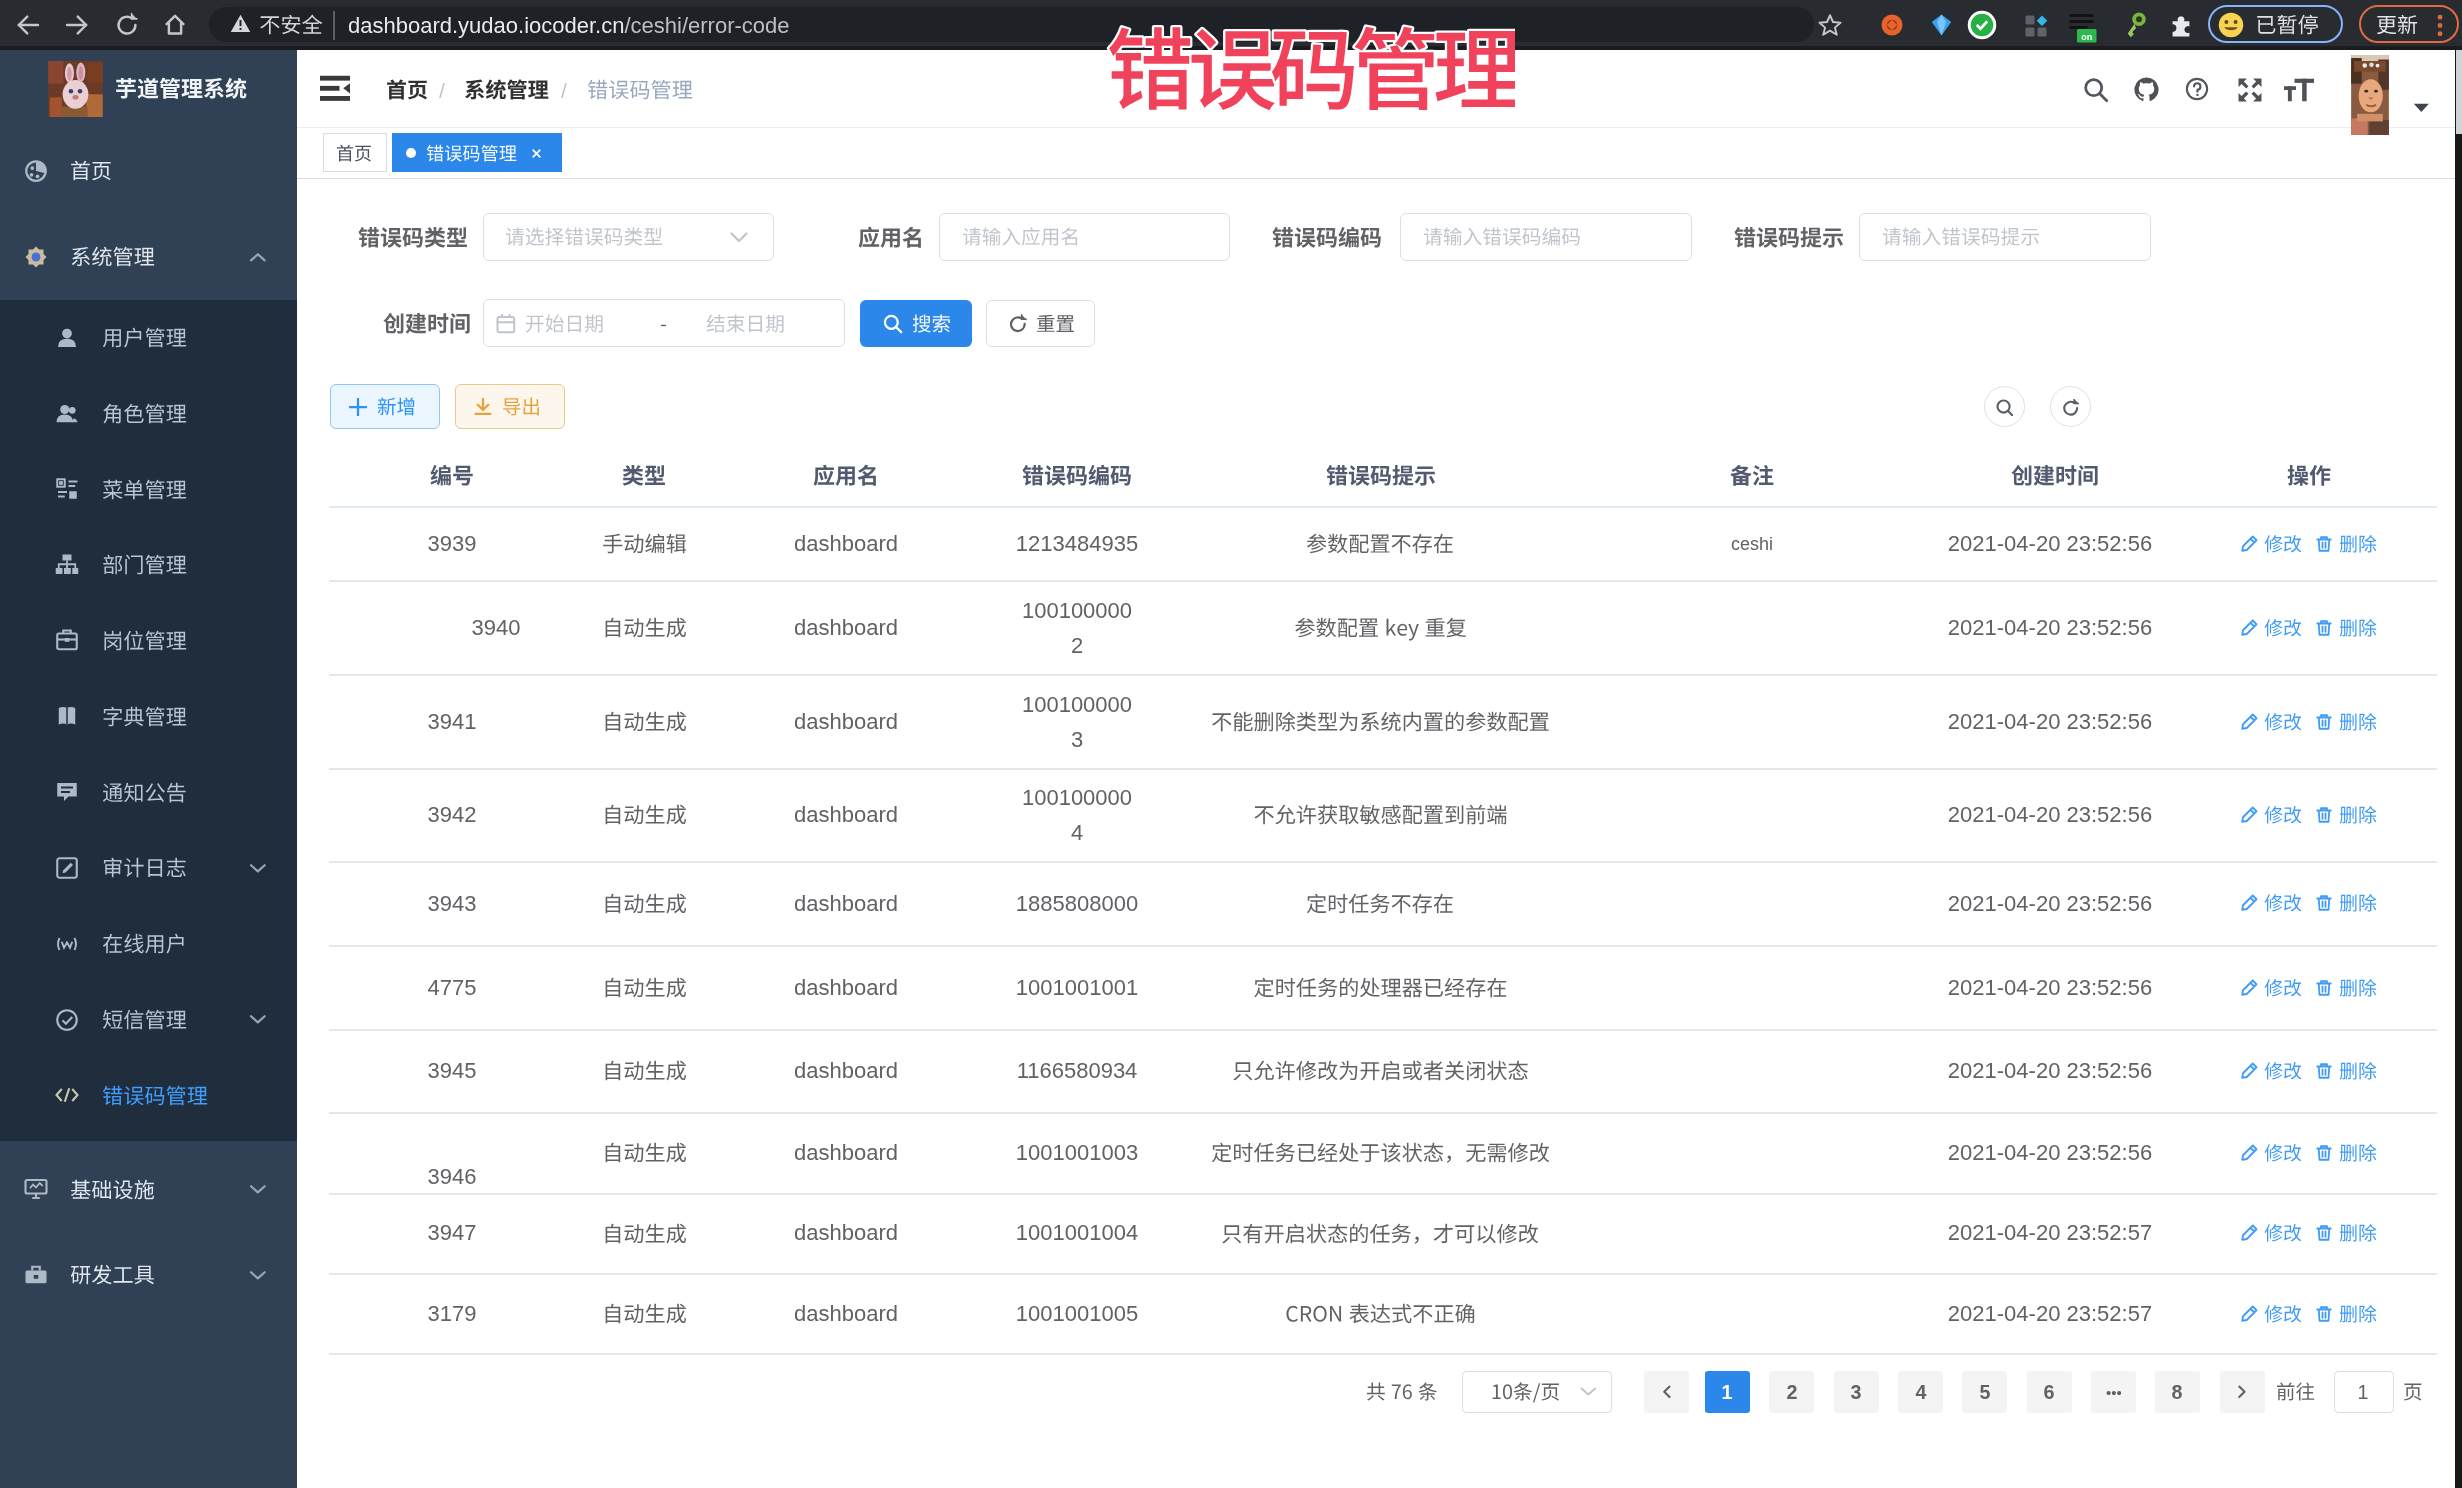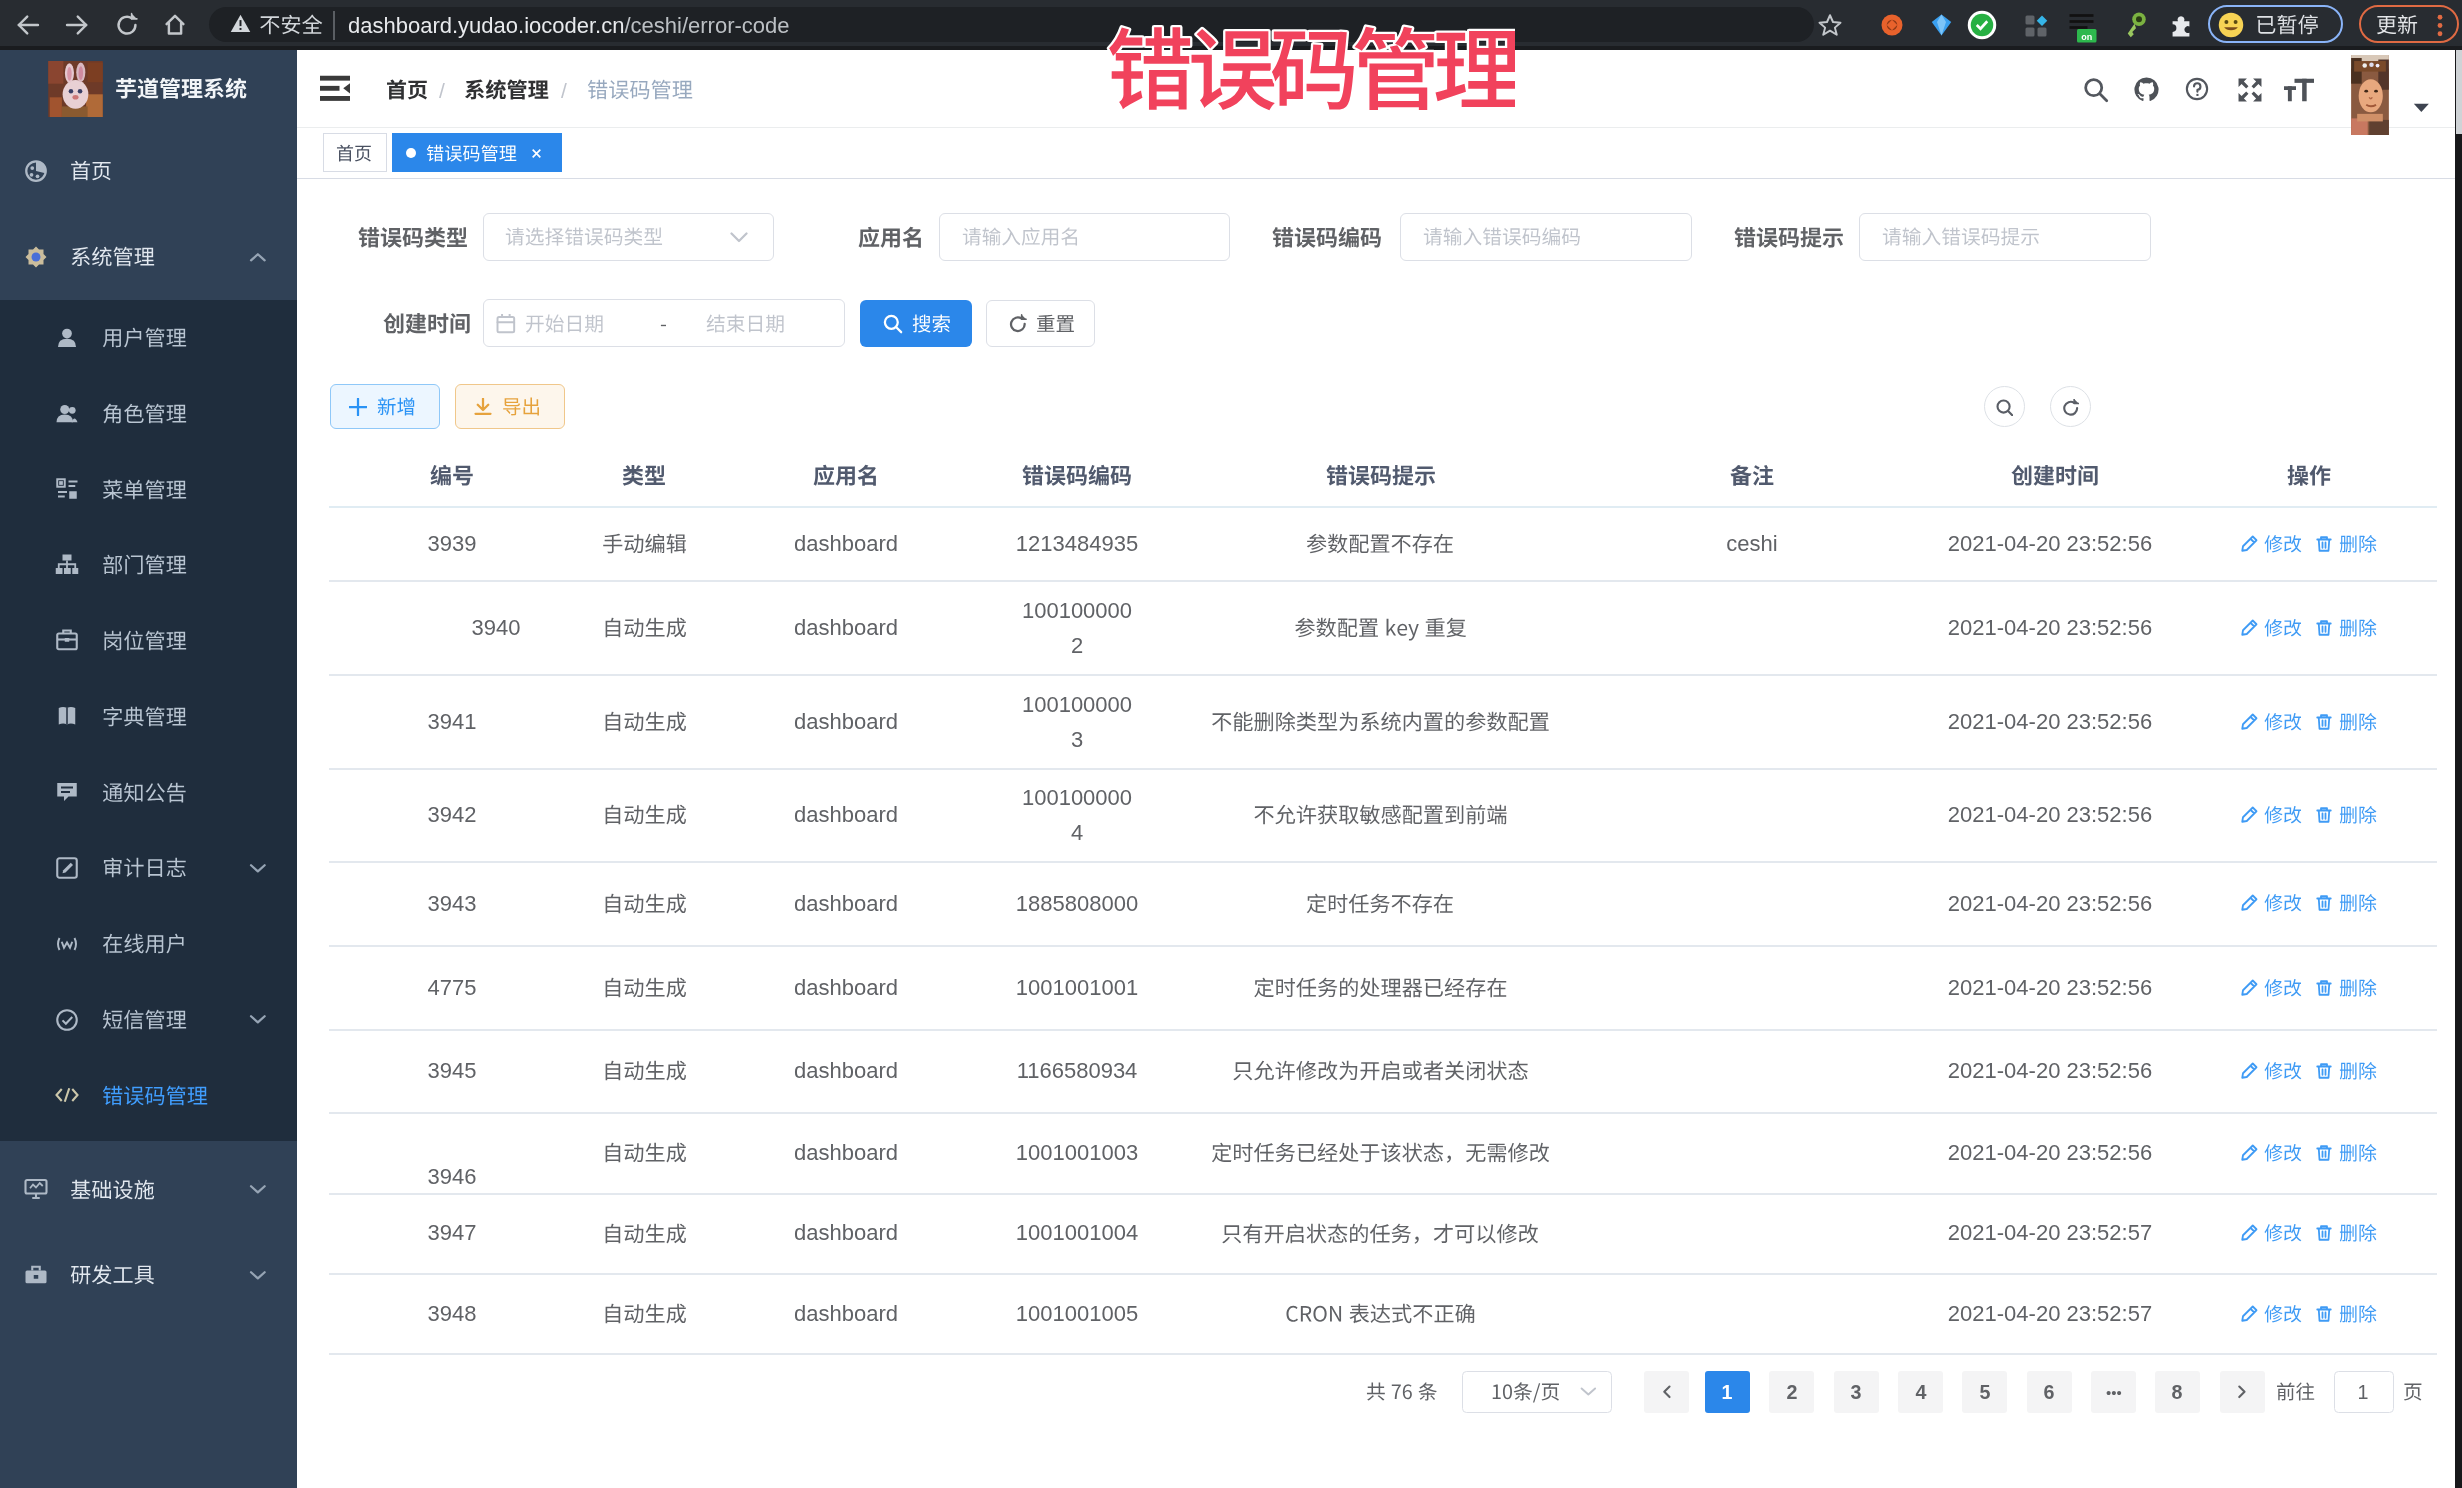--- a/index.html
+++ b/index.html
@@ -1030,21 +1030,21 @@
           <use href="#g105" x="0"></use>
           <use href="#g106" x="1000"></use>
           <use href="#g107" x="2000"></use>
           <use href="#g93" x="3000"></use>
           <use href="#g0" x="4000"></use>
           <use href="#g108" x="5000"></use>
           <use href="#g40" x="6000"></use>
         </g>
       </svg>
     </div>
-    <div style="position:absolute;font-family:'Liberation Sans',sans-serif;font-size:22px;color:#606266;white-space:pre;line-height:28px;left:1752px;top:544px;transform:translate(-50%,-50%);">ceshi</div>
+    <div style="position:absolute;font-family:'Liberation Sans',sans-serif;font-size:18px;color:#606266;white-space:pre;line-height:28px;left:1752px;top:544px;transform:translate(-50%,-50%);">ceshi</div>
     <div style="position:absolute;font-family:'Liberation Sans',sans-serif;font-size:22px;color:#606266;white-space:pre;line-height:28px;left:2050px;top:544px;transform:translate(-50%,-50%);">2021-04-20 23:52:56</div>
     <svg style="position:absolute;left:2240px;top:535px;z-index:6" width="18" height="18" viewBox="0 0 24 24">
       <g stroke="#3f9bf5" stroke-width="2.4" fill="none" stroke-linecap="round" stroke-linejoin="round">
         <path d="M17 2 L22 7 L9 20 L3 21 L4 15 Z M14 5 L19 10"></path>
       </g>
     </svg>
     <div style="position:absolute;left:2264px;top:529px;">
       <svg width="38" height="28" viewBox="0 0 50 37" style="display:block">
         <g transform="translate(0,29.0) scale(0.025000,-0.025000)" fill="#3f9bf5">
           <use href="#g109" x="0"></use>
@@ -1530,21 +1530,21 @@
       </g>
     </svg>
     <div style="position:absolute;left:2339px;top:1218px;">
       <svg width="38" height="28" viewBox="0 0 50 37" style="display:block">
         <g transform="translate(0,29.0) scale(0.025000,-0.025000)" fill="#3f9bf5">
           <use href="#g111" x="0"></use>
           <use href="#g112" x="1000"></use>
         </g>
       </svg>
     </div>
-    <div style="position:absolute;font-family:'Liberation Sans',sans-serif;font-size:22px;color:#606266;white-space:pre;line-height:28px;left:452px;top:1314px;transform:translate(-50%,-50%);">3948</div>
+    <div style="position:absolute;font-family:'Liberation Sans',sans-serif;font-size:22px;color:#606266;white-space:pre;line-height:28px;left:452px;top:1314px;transform:translate(-50%,-50%);">3179</div>
     <div style="position:absolute;left:602px;top:1297px;">
       <svg width="85" height="31" viewBox="0 0 112 41" style="display:block">
         <g transform="translate(0,32.5) scale(0.028000,-0.028000)" fill="#606266">
           <use href="#g113" x="0"></use>
           <use href="#g103" x="1000"></use>
           <use href="#g114" x="2000"></use>
           <use href="#g115" x="3000"></use>
         </g>
       </svg>
     </div>

